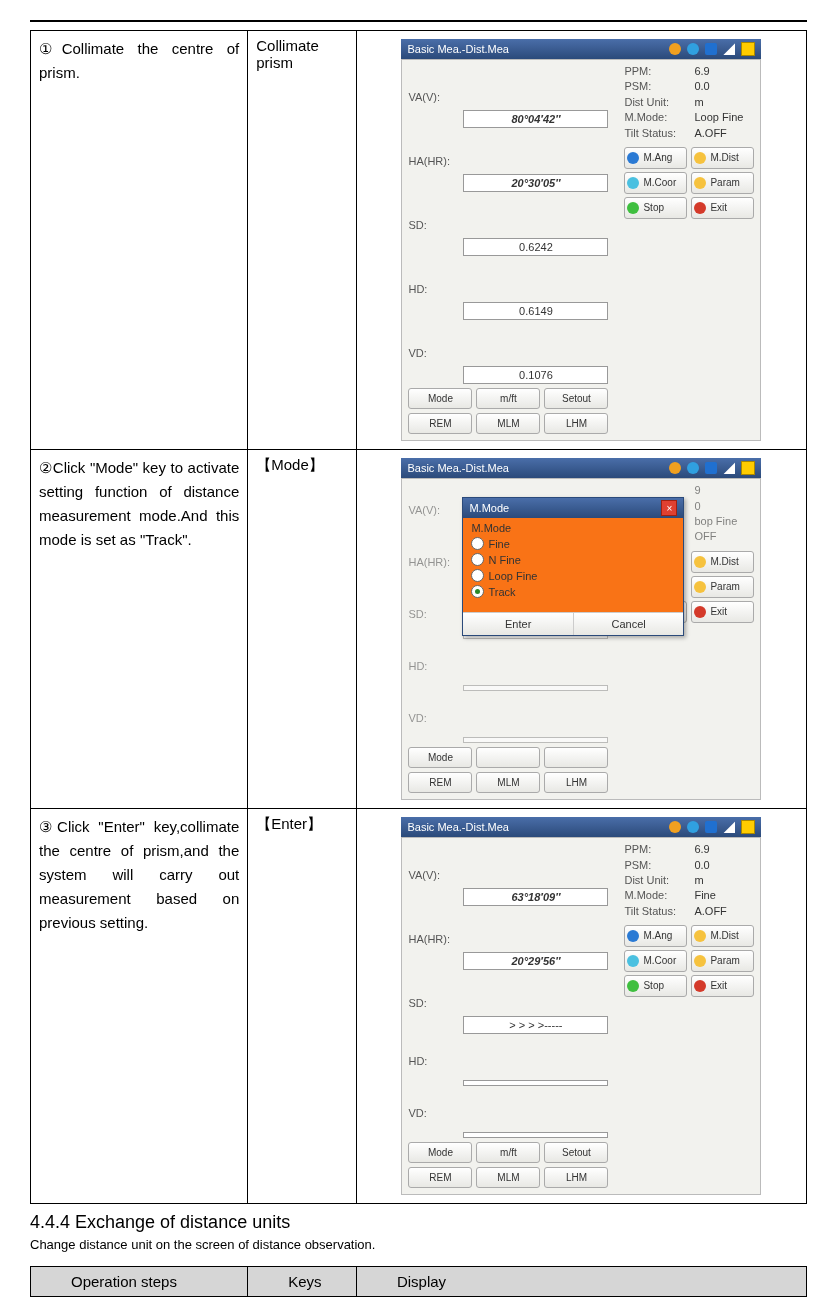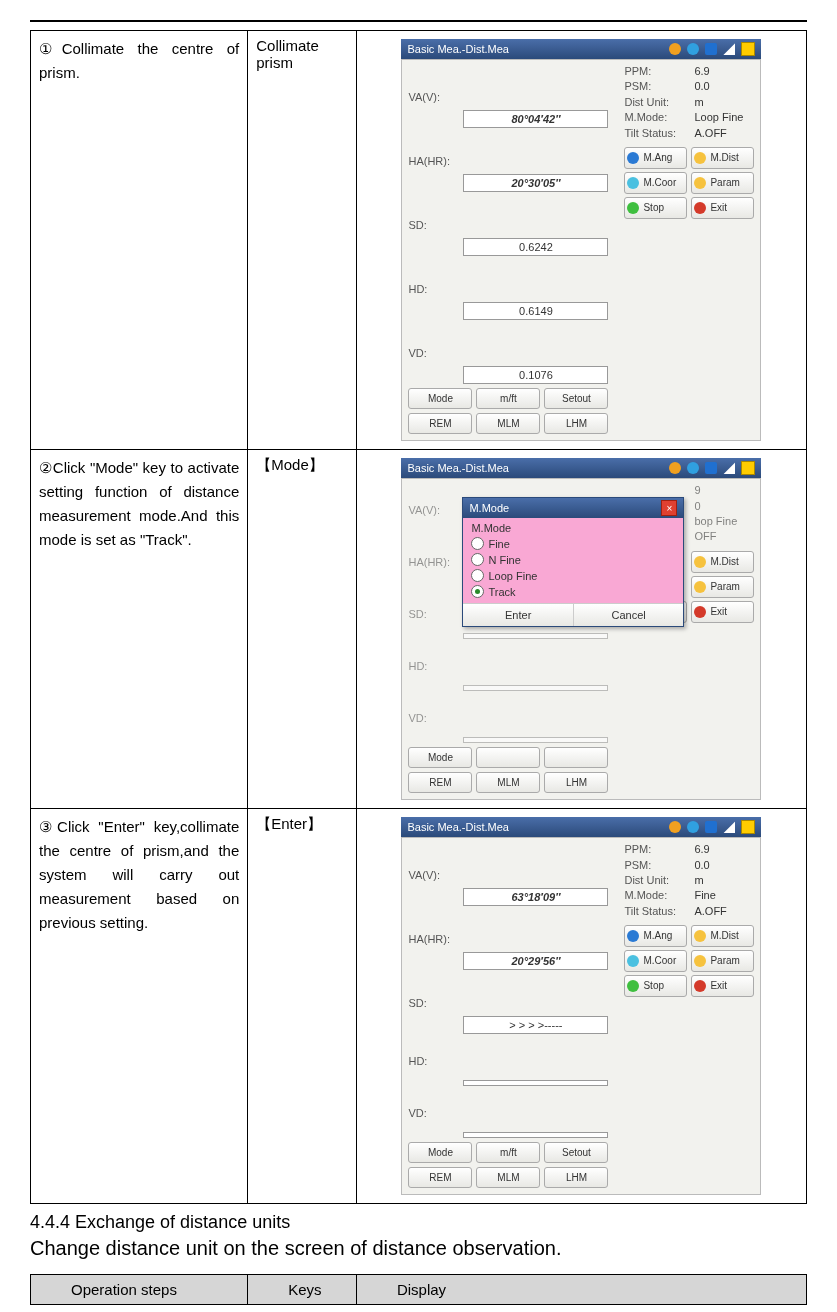--- a/index.html
+++ b/index.html
@@ -31,21 +31,21 @@
     background: #d6d6d6;
     font-weight: normal;
     text-align: left;
     padding-left: 40px;
   }
   .col-step { width: 28%; }
   .col-keys { width: 14%; }
   .col-display { width: 58%; }
   .step-text { text-align: justify; line-height: 1.6; }
   .section-title { font-size: 18px; margin: 8px 0 4px 0; }
-  .section-desc { font-size: 20px; margin: 0 0 14px 0; }
+  .section-desc { font-size: 13px; margin: 0 0 14px 0; }
   .page-num { text-align: center; margin-top: 90px; font-size: 12px; }
 
   
   .device {
     width: 360px;
     font-family: Tahoma, Arial, sans-serif;
     font-size: 11px;
     color: #333;
     margin: 2px auto;
   }
@@ -139,21 +139,21 @@
   .brow { display:flex; gap:4px; margin-top:4px;}
 
   
   .modal-wrap {
     position:relative;
   }
   .modal {
     position:absolute;
     top:18px; left:60px;
     width:220px;
-    background:#f9a8d4;
+    background:#f97316;
     border:1px solid #2b4a7a;
     box-shadow: 2px 2px 4px rgba(0,0,0,.3);
     z-index:5;
   }
   .modal .m-title {
     background: linear-gradient(#4a6ea9,#2b4a7a);
     color:#fff;
     padding:2px 6px;
     display:flex;
     justify-content:space-between;
@@ -170,21 +170,21 @@
     padding:4px 8px 2px 8px;
     font-size:11px;
   }
   .radio-row { display:flex; align-items:center; gap:4px; margin:3px 0;}
   .radio {
     width:11px; height:11px; border:1px solid #666; border-radius:50%;
     display:inline-flex; align-items:center; justify-content:center;
     background:#fff;
   }
   .radio.sel::after { content:''; width:5px; height:5px; background:#2a8a2a; border-radius:50%;}
-  .modal .m-btns { display:flex; border-top:1px solid #ccc;}
+  .modal .m-btns { display:flex; border-top:1px solid #ccc;margin-top:9px;}
   .modal .m-btns div {
     flex:1; text-align:center; padding:5px;
     background:linear-gradient(#fff,#e8e8e4);
     font-size:11px;
   }
   .modal .m-btns div:first-child { border-right:1px solid #ccc;}
   .faded .field-row .val,
   .faded .field-row .lbl,
   .faded .inforow { opacity:.6; }
 </style>

